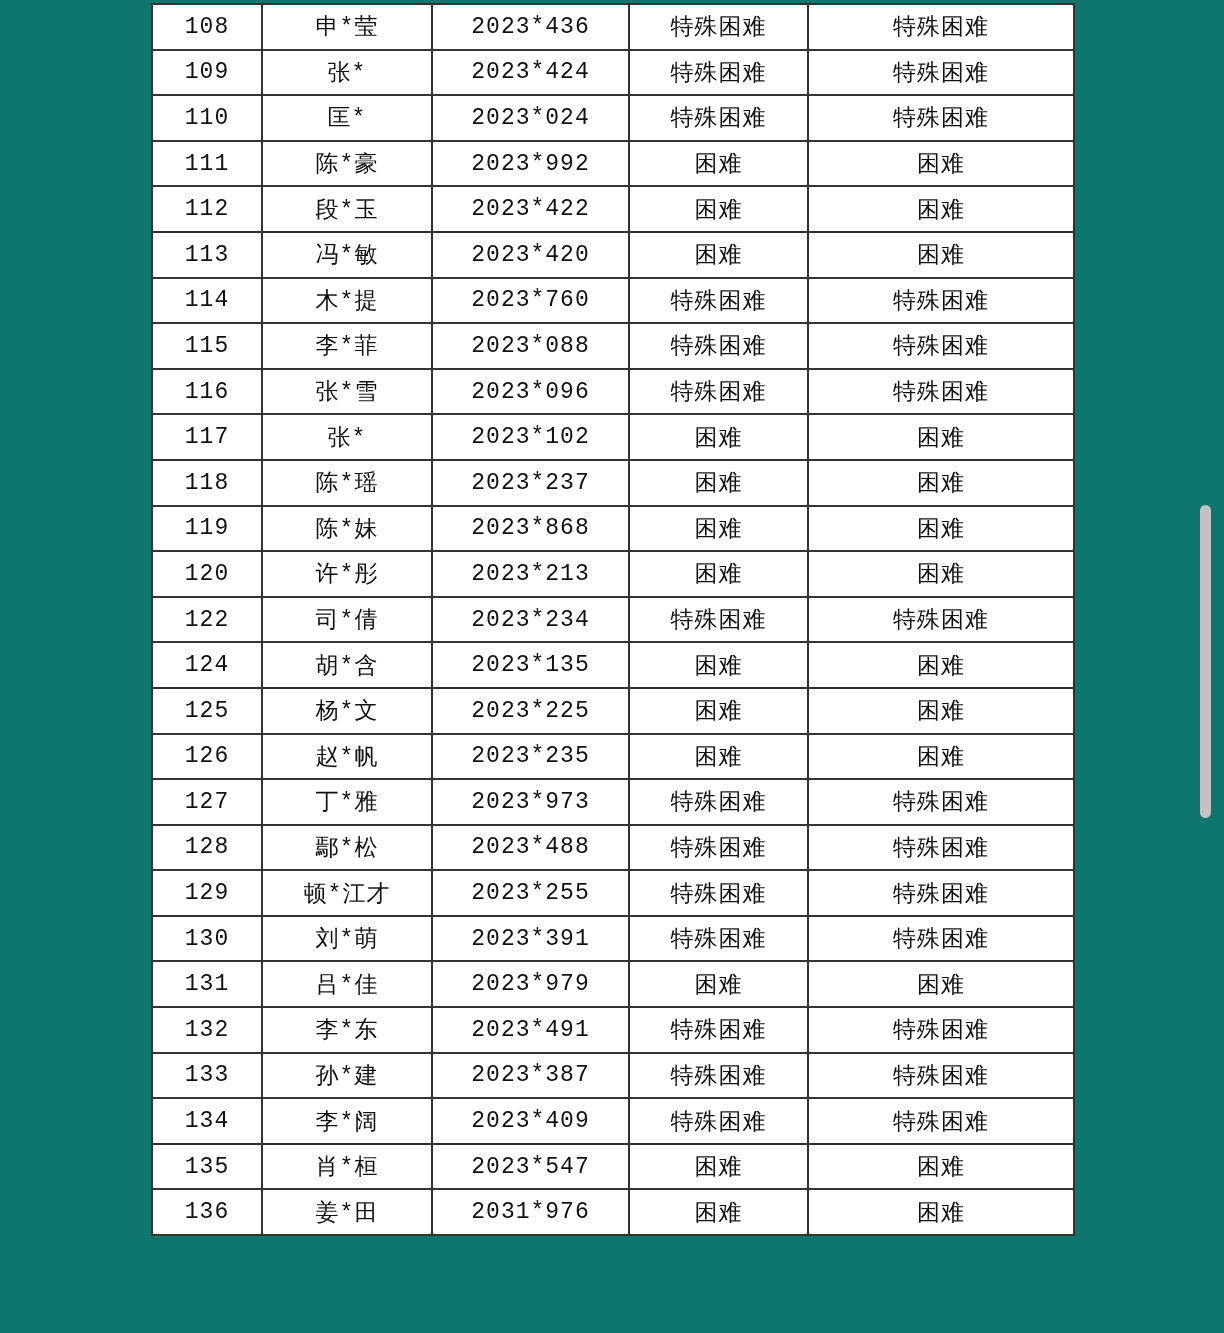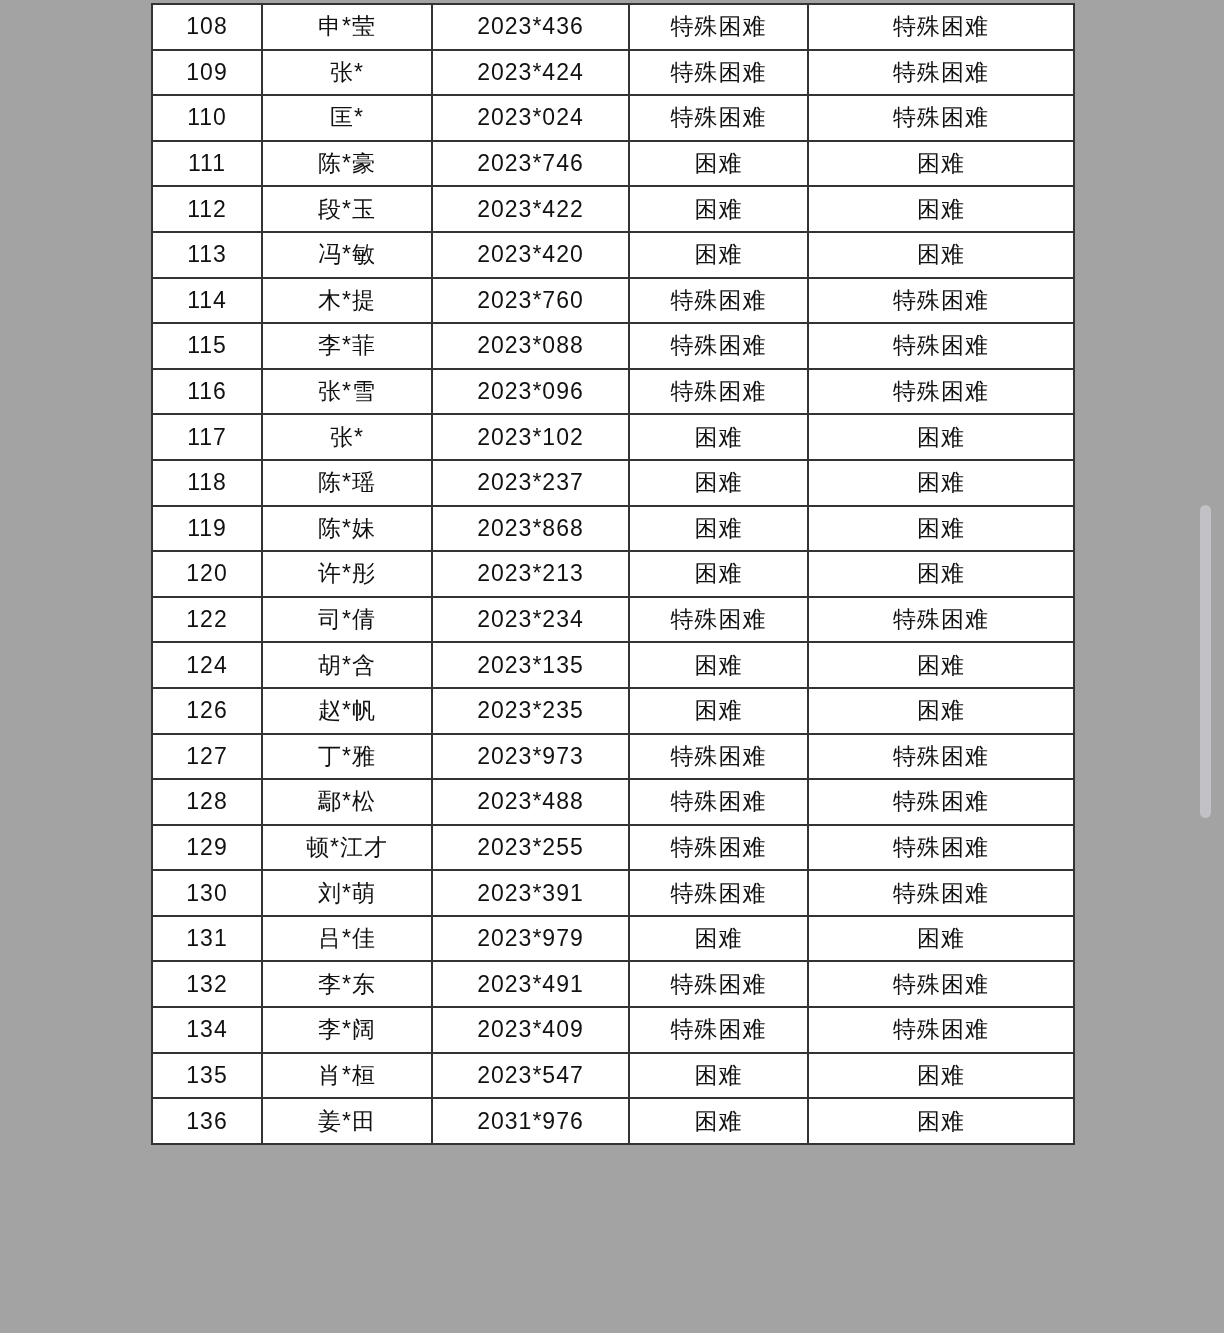--- a/index.html
+++ b/index.html
@@ -8,21 +8,22 @@
     height: 1333px;
     background: #ffffff;
     font-family: "Liberation Sans", "DejaVu Sans", sans-serif;
     overflow: hidden;
     position: relative;
   }
   .page {
     position: relative;
     width: 1224px;
     height: 1333px;
-    background: #a3a3a3;
+    background: #0f766e;
+    font-family: Liberation Mono, monospace;
   }
   table.aid-table {
     position: absolute;
     left: 151px;
     top: 3px;
     width: 922px;
     border-collapse: collapse;
     table-layout: fixed;
     background: #ffffff;
   }
@@ -84,21 +85,21 @@
         <tr>
           <td>110</td>
           <td>匡*</td>
           <td>2023*024</td>
           <td>特殊困难</td>
           <td>特殊困难</td>
         </tr>
         <tr>
           <td>111</td>
           <td>陈*豪</td>
-          <td>2023*746</td>
+          <td>2023*992</td>
           <td>困难</td>
           <td>困难</td>
         </tr>
         <tr>
           <td>112</td>
           <td>段*玉</td>
           <td>2023*422</td>
           <td>困难</td>
           <td>困难</td>
         </tr>
@@ -166,20 +167,27 @@
           <td>特殊困难</td>
         </tr>
         <tr>
           <td>124</td>
           <td>胡*含</td>
           <td>2023*135</td>
           <td>困难</td>
           <td>困难</td>
         </tr>
         <tr>
+          <td>125</td>
+          <td>杨*文</td>
+          <td>2023*225</td>
+          <td>困难</td>
+          <td>困难</td>
+        </tr>
+        <tr>
           <td>126</td>
           <td>赵*帆</td>
           <td>2023*235</td>
           <td>困难</td>
           <td>困难</td>
         </tr>
         <tr>
           <td>127</td>
           <td>丁*雅</td>
           <td>2023*973</td>
@@ -215,20 +223,27 @@
           <td>困难</td>
         </tr>
         <tr>
           <td>132</td>
           <td>李*东</td>
           <td>2023*491</td>
           <td>特殊困难</td>
           <td>特殊困难</td>
         </tr>
         <tr>
+          <td>133</td>
+          <td>孙*建</td>
+          <td>2023*387</td>
+          <td>特殊困难</td>
+          <td>特殊困难</td>
+        </tr>
+        <tr>
           <td>134</td>
           <td>李*阔</td>
           <td>2023*409</td>
           <td>特殊困难</td>
           <td>特殊困难</td>
         </tr>
         <tr>
           <td>135</td>
           <td>肖*桓</td>
           <td>2023*547</td>

